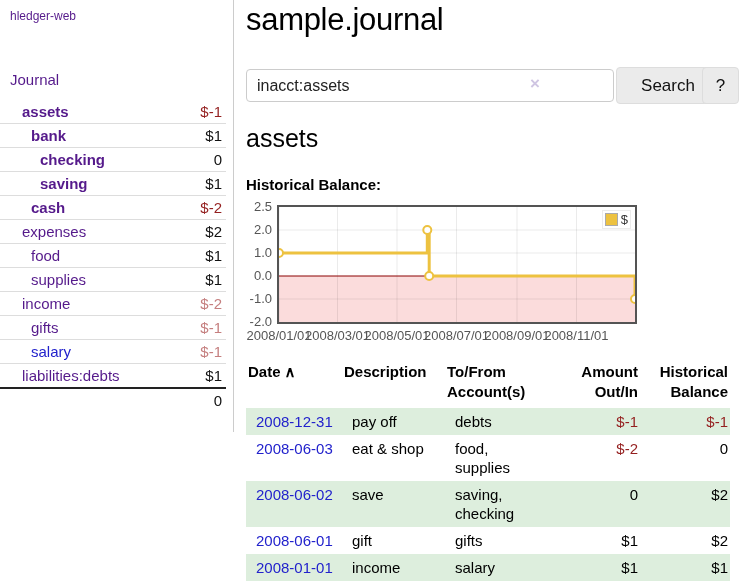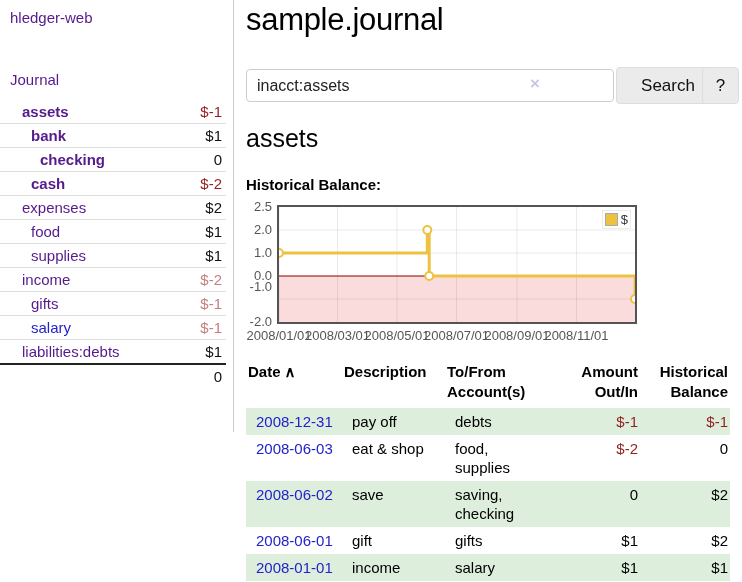--- a/index.html
+++ b/index.html
@@ -2,21 +2,21 @@
 <html><head>
 <meta charset="utf-8">
 <style>
   html,body{margin:0;padding:0;}
   body{
     width:742px;height:582px;position:relative;overflow:hidden;
     background:#fff;font-family:"Liberation Sans",sans-serif;color:#000;
   }
   
   .sidebar{position:absolute;left:0;top:0;width:233px;height:432px;border-right:1px solid #ccc;}
-  .brand{position:absolute;left:10px;top:9px;font-size:15px;color:#551a8b;text-decoration:none;cursor:pointer;}
+  .brand{position:absolute;left:10px;top:9px;font-size:12px;color:#551a8b;text-decoration:none;cursor:pointer;}
   .journal-link{position:absolute;left:10px;top:71px;font-size:15px;color:#551a8b;text-decoration:none;cursor:pointer;}
   .acct-table{position:absolute;left:0;top:100px;width:226px;border-collapse:collapse;font-size:15px;table-layout:fixed;}
   .acct-table th,.acct-table td{padding:3px 0;line-height:17px;border-bottom:1px solid #ddd;font-weight:400;white-space:nowrap;overflow:hidden;}
   .acct-table th.h-account{text-align:left;padding-left:16px;color:#222;}
   .acct-table th.h-balance{text-align:right;padding-right:4px;color:#222;}
   .acct-table td.bal{text-align:right;padding-right:4px;color:#111;}
   .acct-table a{color:#551a8b;text-decoration:none;cursor:pointer;}
   .lvl1{padding-left:22px !important;}
   .lvl2{padding-left:31px !important;}
   .lvl3{padding-left:40px !important;}
@@ -73,20 +73,24 @@
       <td class="lvl1"><a>assets</a></td>
       <td class="bal neg-strong">$-1</td>
     </tr>
     <tr class="bold">
       <td class="lvl2"><a>bank</a></td>
       <td class="bal">$1</td>
     </tr>
     <tr class="bold">
       <td class="lvl3"><a>checking</a></td>
       <td class="bal">0</td>
+    </tr>
+    <tr class="bold">
+      <td class="lvl3"><a>saving</a></td>
+      <td class="bal">$1</td>
     </tr>
     <tr class="bold">
       <td class="lvl2"><a>cash</a></td>
       <td class="bal neg-strong">$-2</td>
     </tr>
     <tr>
       <td class="lvl1"><a>expenses</a></td>
       <td class="bal">$2</td>
     </tr>
     <tr>
@@ -156,21 +160,21 @@
         </svg>
       <div class="legend">
         <span class="legend-swatch" style="background: rgb(237, 194, 64);"></span>
         <span class="legend-label">$</span>
       </div>
     </div>
   <div class="ytick" style="top: 0px;">2.5</div>
       <div class="ytick" style="top: 23px;">2.0</div>
       <div class="ytick" style="top: 46px;">1.0</div>
       <div class="ytick" style="top: 69px;">0.0</div>
-      <div class="ytick" style="top: 80px;">-1.0</div>
+      <div class="ytick" style="top: 92px;">-1.0</div>
       <div class="ytick" style="top: 115px;">-2.0</div>
       <div class="xtick" style="left: 33px;">2008/01/01</div>
       <div class="xtick" style="left: 91.5205px;">2008/03/01</div>
       <div class="xtick" style="left: 151.016px;">2008/05/01</div>
       <div class="xtick" style="left: 210.512px;">2008/07/01</div>
       <div class="xtick" style="left: 270.984px;">2008/09/01</div>
       <div class="xtick" style="left: 330.479px;">2008/11/01</div>
     </div>
 
   <table class="reg-table">

